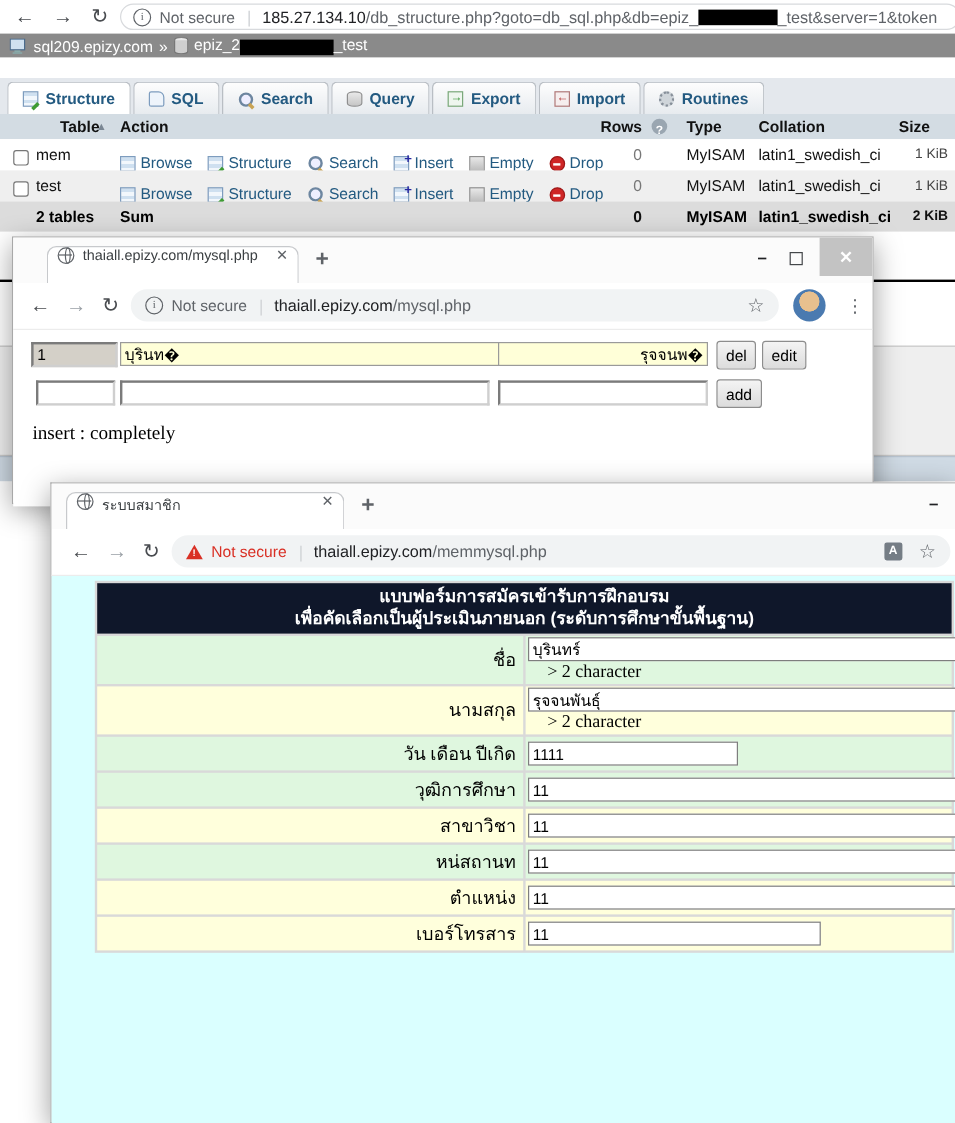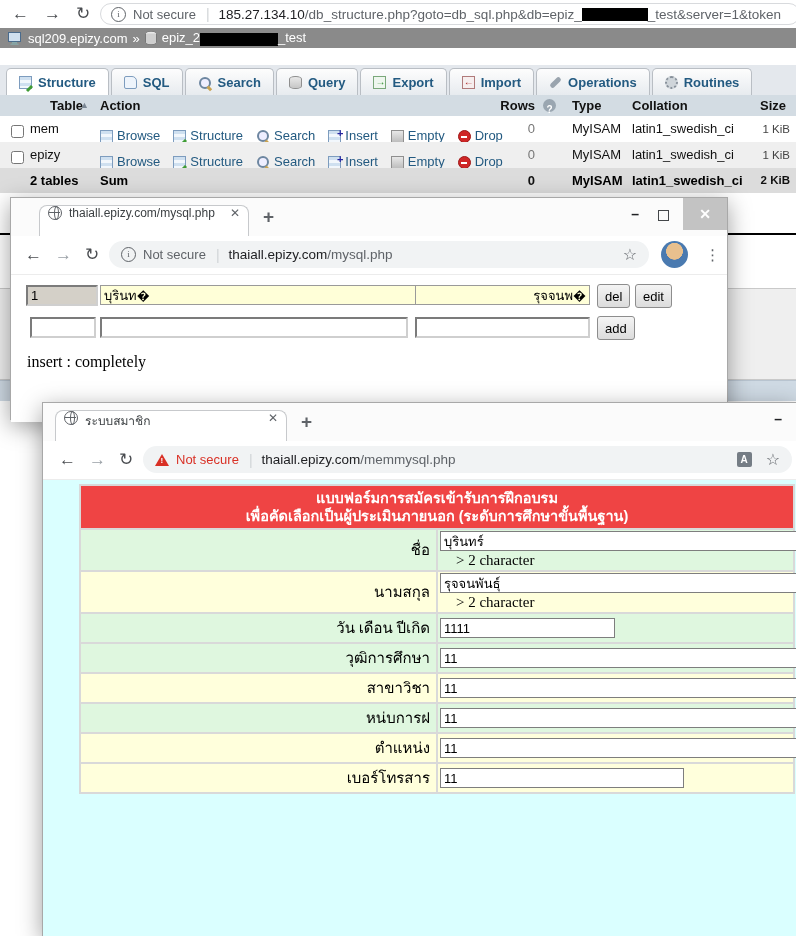--- a/index.html
+++ b/index.html
@@ -104,21 +104,21 @@
         border-radius:3px;font-size:13px;padding:0 7px;font-family:"Liberation Sans",sans-serif}
   .serif{font-family:"Liberation Serif","DejaVu Serif",serif}
   
   .c3{position:relative;height:456px;background:#daffff;overflow:hidden}
   table.regform{border-collapse:separate;border-spacing:2px;background:#d9d9d9;margin:4px 0 0 36px;width:716px;table-layout:fixed}
   .regform td{padding:0}
   .hdrow td{background:#000;color:#fff;text-align:center;font-weight:bold;font-size:14.5px;padding:3px 0;line-height:1.25}
   td.lbl{width:142px;text-align:right;padding:2px 6px 2px 2px;font-family:"Liberation Serif","DejaVu Serif",serif;font-size:15px;color:#000}
   td.val{padding:1px 2px}
   .rowy td{background:#ffffdc}.rowg td{background:#dff7df}
-  .hdrow td{background:#ef4444}
+  .hdrow td{background:#0f172a}
   .gin{box-sizing:border-box;height:20px;border:1px solid #7e7e7e;background:#fff;font-size:13px;padding:0 3px;
        font-family:"Liberation Sans",sans-serif;vertical-align:middle}
   .note{font-family:"Liberation Serif","DejaVu Serif",serif;font-size:15px;margin-left:16px;color:#000}
   .w80{width:80px}.w69{width:69px}.w175{width:175px}.w244{width:244px}.w382{width:382px}.w520{width:520px}
 </style>
 </head>
 <body>
 
 <div class="abs toolbar1">
   <span class="abs navic" style="left:12px">←</span>
@@ -171,39 +171,35 @@
       </div>
     <div class="pmatab">
         <span class="ti ti-exp"></span>
         <span>Export</span>
       </div>
     <div class="pmatab">
         <span class="ti ti-imp"></span>
         <span>Import</span>
       </div>
     <div class="pmatab">
-        <span class="ti ti-wrench"></span>
-        <span>Operations</span>
-      </div>
-    <div class="pmatab">
         <span class="ti ti-gear"></span>
         <span>Routines</span>
       </div>
   </div>
 </div>
 
 <div class="abs thead">
   <span class="abs" style="left:50px">Table</span>
   <span class="abs sorttri" style="left:80px">▲</span>
   <span class="abs" style="left:100px">Action</span>
   <span class="abs" style="left:470px;width:65px;text-align:right">Rows</span>
   <span class="abs helpb" style="left:543px;top:4px">?</span>
   <span class="abs c-type">Type</span>
   <span class="abs c-coll">Collation</span>
-  <span class="abs" style="left:738px;width:48px;text-align:right">Size</span>
+  <span class="abs" style="left:738px;width:48px;text-align:center">Size</span>
 </div>
 
 <div class="abs trow r-white" style="top:116px">
   <input type="checkbox" class="abs" style="left: 7px; top: 6px;">
   <span class="abs" style="left:30px">mem</span>
   <div class="acts">
     <span class="alink">
         <span class="ti ti-grid"></span>
         <span>Browse</span>
       </span>
@@ -229,21 +225,21 @@
       </span>
   </div>
   <span class="c-rows">0</span>
   <span class="c-type">MyISAM</span>
   <span class="c-coll">latin1_swedish_ci</span>
   <span class="c-size">1 KiB</span>
 </div>
 
 <div class="abs trow r-gray" style="top:142px">
   <input type="checkbox" class="abs" style="left: 7px; top: 6px;">
-  <span class="abs" style="left:30px">epizy</span>
+  <span class="abs" style="left:30px">test</span>
   <div class="acts">
     <span class="alink">
         <span class="ti ti-grid"></span>
         <span>Browse</span>
       </span>
     <span class="alink">
         <span class="ti ti-grid ti-pencil"></span>
         <span>Structure</span>
       </span>
     <span class="alink">
@@ -372,21 +368,21 @@
           </tr>
       <tr class="rowg">
             <td class="lbl">วุฒิการศึกษา</td>
             <td class="val"><input class="gin w520" value="11" style=""></td>
           </tr>
       <tr class="rowy">
             <td class="lbl">สาขาวิชา</td>
             <td class="val"><input class="gin w520" value="11" style=""></td>
           </tr>
       <tr class="rowg">
-            <td class="lbl">หน่บการฝ</td>
+            <td class="lbl">หน่สถานท</td>
             <td class="val"><input class="gin w520" value="11" style=""></td>
           </tr>
       <tr class="rowy">
             <td class="lbl">ตำแหน่ง</td>
             <td class="val"><input class="gin w520" value="11" style=""></td>
           </tr>
       <tr class="rowy">
             <td class="lbl">เบอร์โทรสาร</td>
             <td class="val"><input class="gin w244" value="11" style=""></td>
           </tr>

